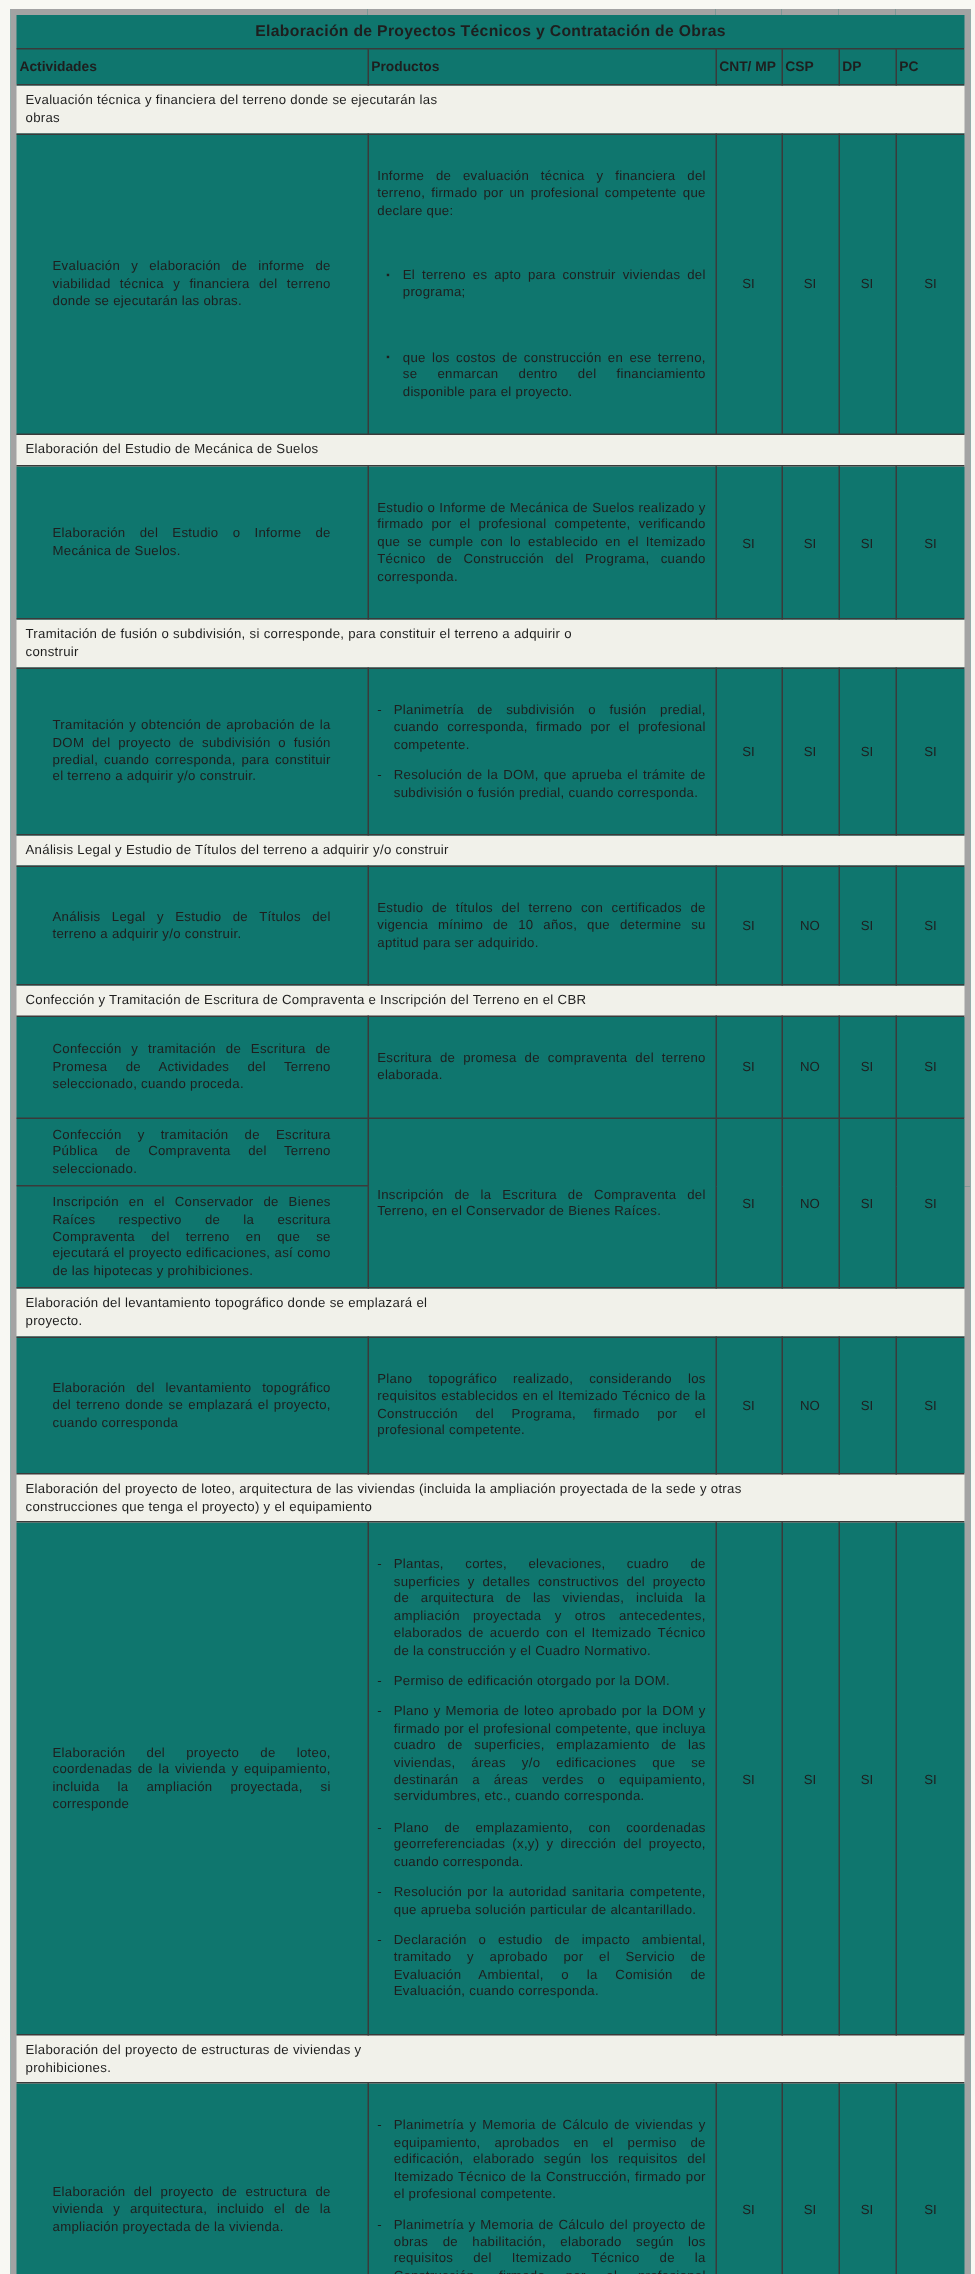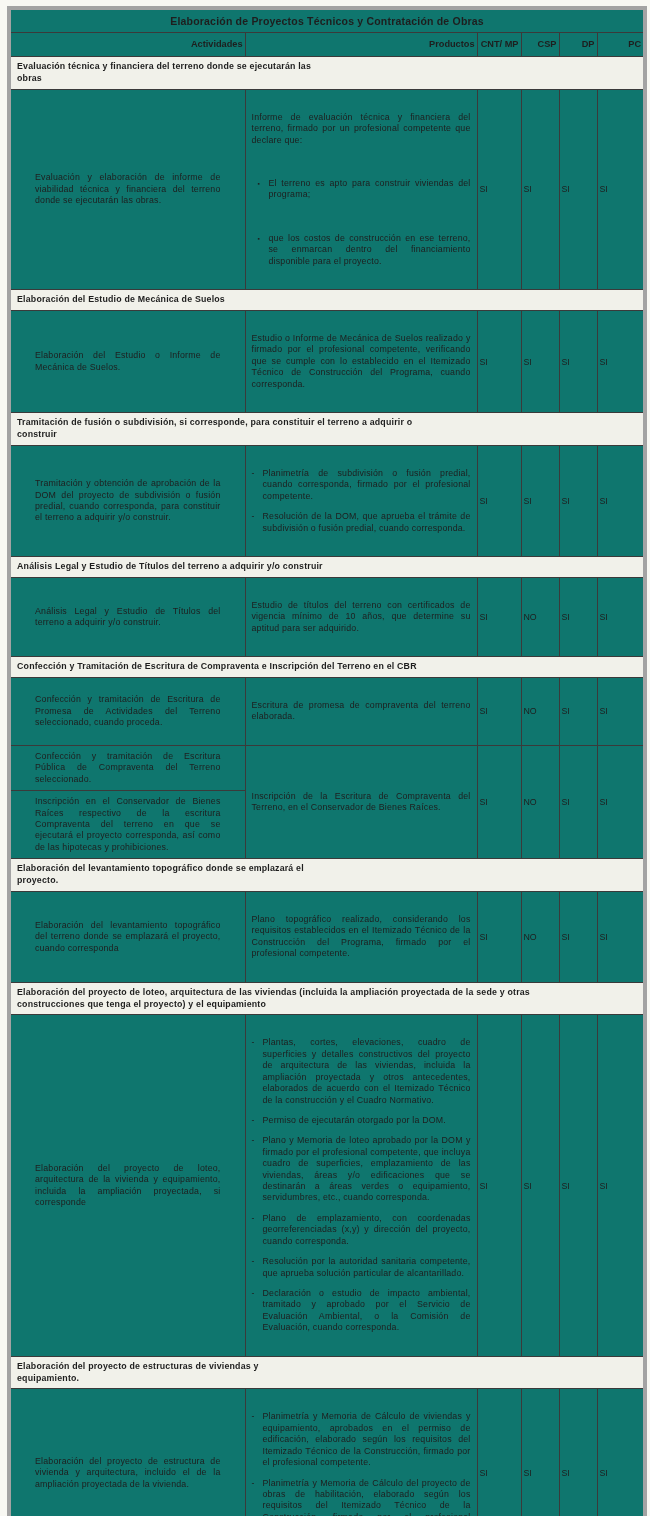--- a/index.html
+++ b/index.html
@@ -28,28 +28,28 @@
   .title-cell {
     font-size: 10.5px;
     font-weight: bold;
     text-align: center;
     padding: 5px 4px;
     letter-spacing: 0.2px;
   }
   .header-cell {
     font-size: 9.2px;
     font-weight: bold;
-    text-align: right;
+    text-align: left;
     vertical-align: middle;
     padding: 6px 2px;
     line-height: 1.2;
   }
   .section-cell {
     font-size: 8.8px;
-    font-weight: bold;
+    font-weight: normal;
     padding: 4px 6px;
     white-space: pre-line;
     background: #f1f1ea;
     letter-spacing: 0.2px;
     line-height: 1.35;
   }
   .act-cell {
     font-size: 8.8px;
     padding: 5px 24px;
     vertical-align: middle;
@@ -60,21 +60,21 @@
   }
   .prod-cell {
     font-size: 8.8px;
     padding: 22px 6px;
     vertical-align: middle;
     line-height: 1.3;
     letter-spacing: 0.2px;
   }
   .val-cell {
     font-size: 8.8px;
-    text-align: left;
+    text-align: center;
     vertical-align: middle;
     padding: 2px;
   }
   .prod-item { display: flex; margin: 0 0 9px 0; }
   .prod-item:last-child { margin-bottom: 0; }
   .prod-item .marker { flex: 0 0 11px; }
   .prod-item.m-square .marker { font-size: 6.5px; padding-top: 2px; }
   .prod-item.m-square { padding-left: 6px; margin-top: 32px; }
   .prod-text { flex: 1; display: block; text-align: justify; }
 </style>
@@ -201,21 +201,21 @@
             <div class="prod-item m-none">
               <span class="prod-text">Inscripción de la Escritura de Compraventa del Terreno, en el Conservador de Bienes Raíces.</span>
             </div>
           </td>
           <td class="val-cell" rowspan="2">SI</td>
           <td class="val-cell" rowspan="2">NO</td>
           <td class="val-cell" rowspan="2">SI</td>
           <td class="val-cell" rowspan="2">SI</td>
         </tr>
         <tr>
-          <td class="act-cell">Inscripción en el Conservador de Bienes Raíces respectivo de la escritura Compraventa del terreno en que se ejecutará el proyecto corresponda, así como de las hipotecas y prohibiciones.</td>
+          <td class="act-cell">Inscripción en el Conservador de Bienes Raíces respectivo de la escritura Compraventa del terreno en que se ejecutará el proyecto edificaciones, así como de las hipotecas y prohibiciones.</td>
         </tr>
         <tr>
           <td class="section-cell" colspan="6">Elaboración del levantamiento topográfico donde se emplazará el
 proyecto.</td>
         </tr>
         <tr>
           <td class="act-cell">Elaboración del levantamiento topográfico del terreno donde se emplazará el proyecto, cuando corresponda</td>
           <td class="prod-cell" rowspan="1">
             <div class="prod-item m-none">
               <span class="prod-text">Plano topográfico realizado, considerando los requisitos establecidos en el Itemizado Técnico de la Construcción del Programa, firmado por el profesional competente.</span>
@@ -224,29 +224,29 @@
           <td class="val-cell" rowspan="1">SI</td>
           <td class="val-cell" rowspan="1">NO</td>
           <td class="val-cell" rowspan="1">SI</td>
           <td class="val-cell" rowspan="1">SI</td>
         </tr>
         <tr>
           <td class="section-cell" colspan="6">Elaboración del proyecto de loteo, arquitectura de las viviendas (incluida la ampliación proyectada de la sede y otras
 construcciones que tenga el proyecto) y el equipamiento</td>
         </tr>
         <tr>
-          <td class="act-cell">Elaboración del proyecto de loteo, arquitectura de la vivienda y equipamiento, incluida la ampliación proyectada, si corresponde</td>
+          <td class="act-cell">Elaboración del proyecto de loteo, coordenadas de la vivienda y equipamiento, incluida la ampliación proyectada, si corresponde</td>
           <td class="prod-cell" rowspan="1">
             <div class="prod-item m-dash">
               <span class="marker">-</span>
               <span class="prod-text">Plantas, cortes, elevaciones, cuadro de superficies y detalles constructivos del proyecto de arquitectura de las viviendas, incluida la ampliación proyectada y otros antecedentes, elaborados de acuerdo con el Itemizado Técnico de la construcción y el Cuadro Normativo.</span>
             </div>
             <div class="prod-item m-dash">
               <span class="marker">-</span>
-              <span class="prod-text">Permiso de ejecutarán otorgado por la DOM.</span>
+              <span class="prod-text">Permiso de edificación otorgado por la DOM.</span>
             </div>
             <div class="prod-item m-dash">
               <span class="marker">-</span>
               <span class="prod-text">Plano y Memoria de loteo aprobado por la DOM y firmado por el profesional competente, que incluya cuadro de superficies, emplazamiento de las viviendas, áreas y/o edificaciones que se destinarán a áreas verdes o equipamiento, servidumbres, etc., cuando corresponda.</span>
             </div>
             <div class="prod-item m-dash">
               <span class="marker">-</span>
               <span class="prod-text">Plano de emplazamiento, con coordenadas georreferenciadas (x,y) y dirección del proyecto, cuando corresponda.</span>
             </div>
             <div class="prod-item m-dash">
@@ -258,21 +258,21 @@
               <span class="prod-text">Declaración o estudio de impacto ambiental, tramitado y aprobado por el Servicio de Evaluación Ambiental, o la Comisión de Evaluación, cuando corresponda.</span>
             </div>
           </td>
           <td class="val-cell" rowspan="1">SI</td>
           <td class="val-cell" rowspan="1">SI</td>
           <td class="val-cell" rowspan="1">SI</td>
           <td class="val-cell" rowspan="1">SI</td>
         </tr>
         <tr>
           <td class="section-cell" colspan="6">Elaboración del proyecto de estructuras de viviendas y
-equipamiento.</td>
+prohibiciones.</td>
         </tr>
         <tr>
           <td class="act-cell">Elaboración del proyecto de estructura de vivienda y arquitectura, incluido el de la ampliación proyectada de la vivienda.</td>
           <td class="prod-cell" rowspan="1">
             <div class="prod-item m-dash">
               <span class="marker">-</span>
               <span class="prod-text">Planimetría y Memoria de Cálculo de viviendas y equipamiento, aprobados en el permiso de edificación, elaborado según los requisitos del Itemizado Técnico de la Construcción, firmado por el profesional competente.</span>
             </div>
             <div class="prod-item m-dash">
               <span class="marker">-</span>

